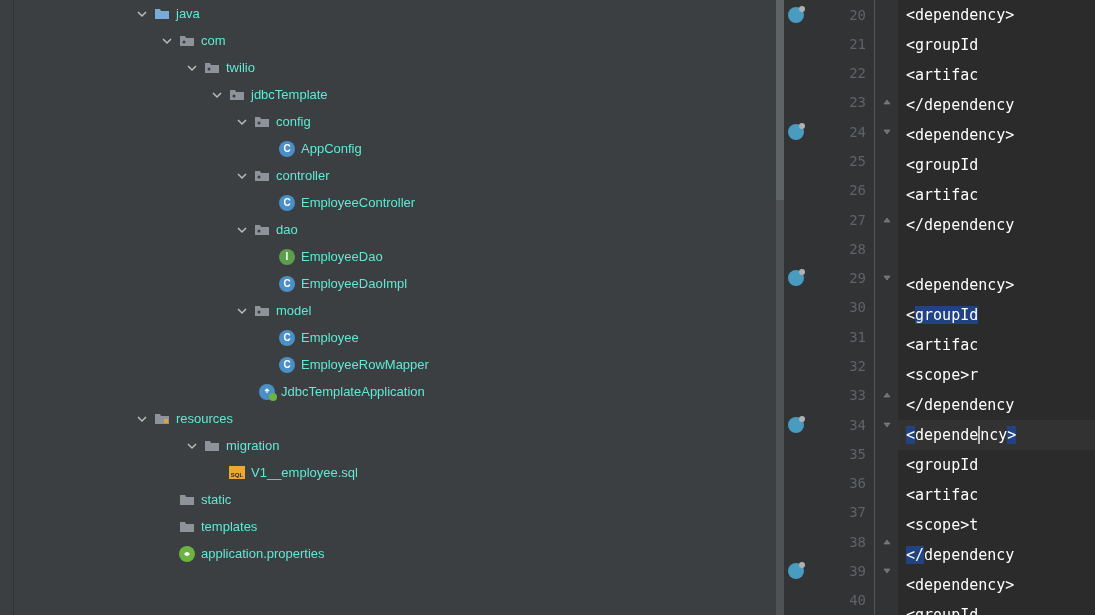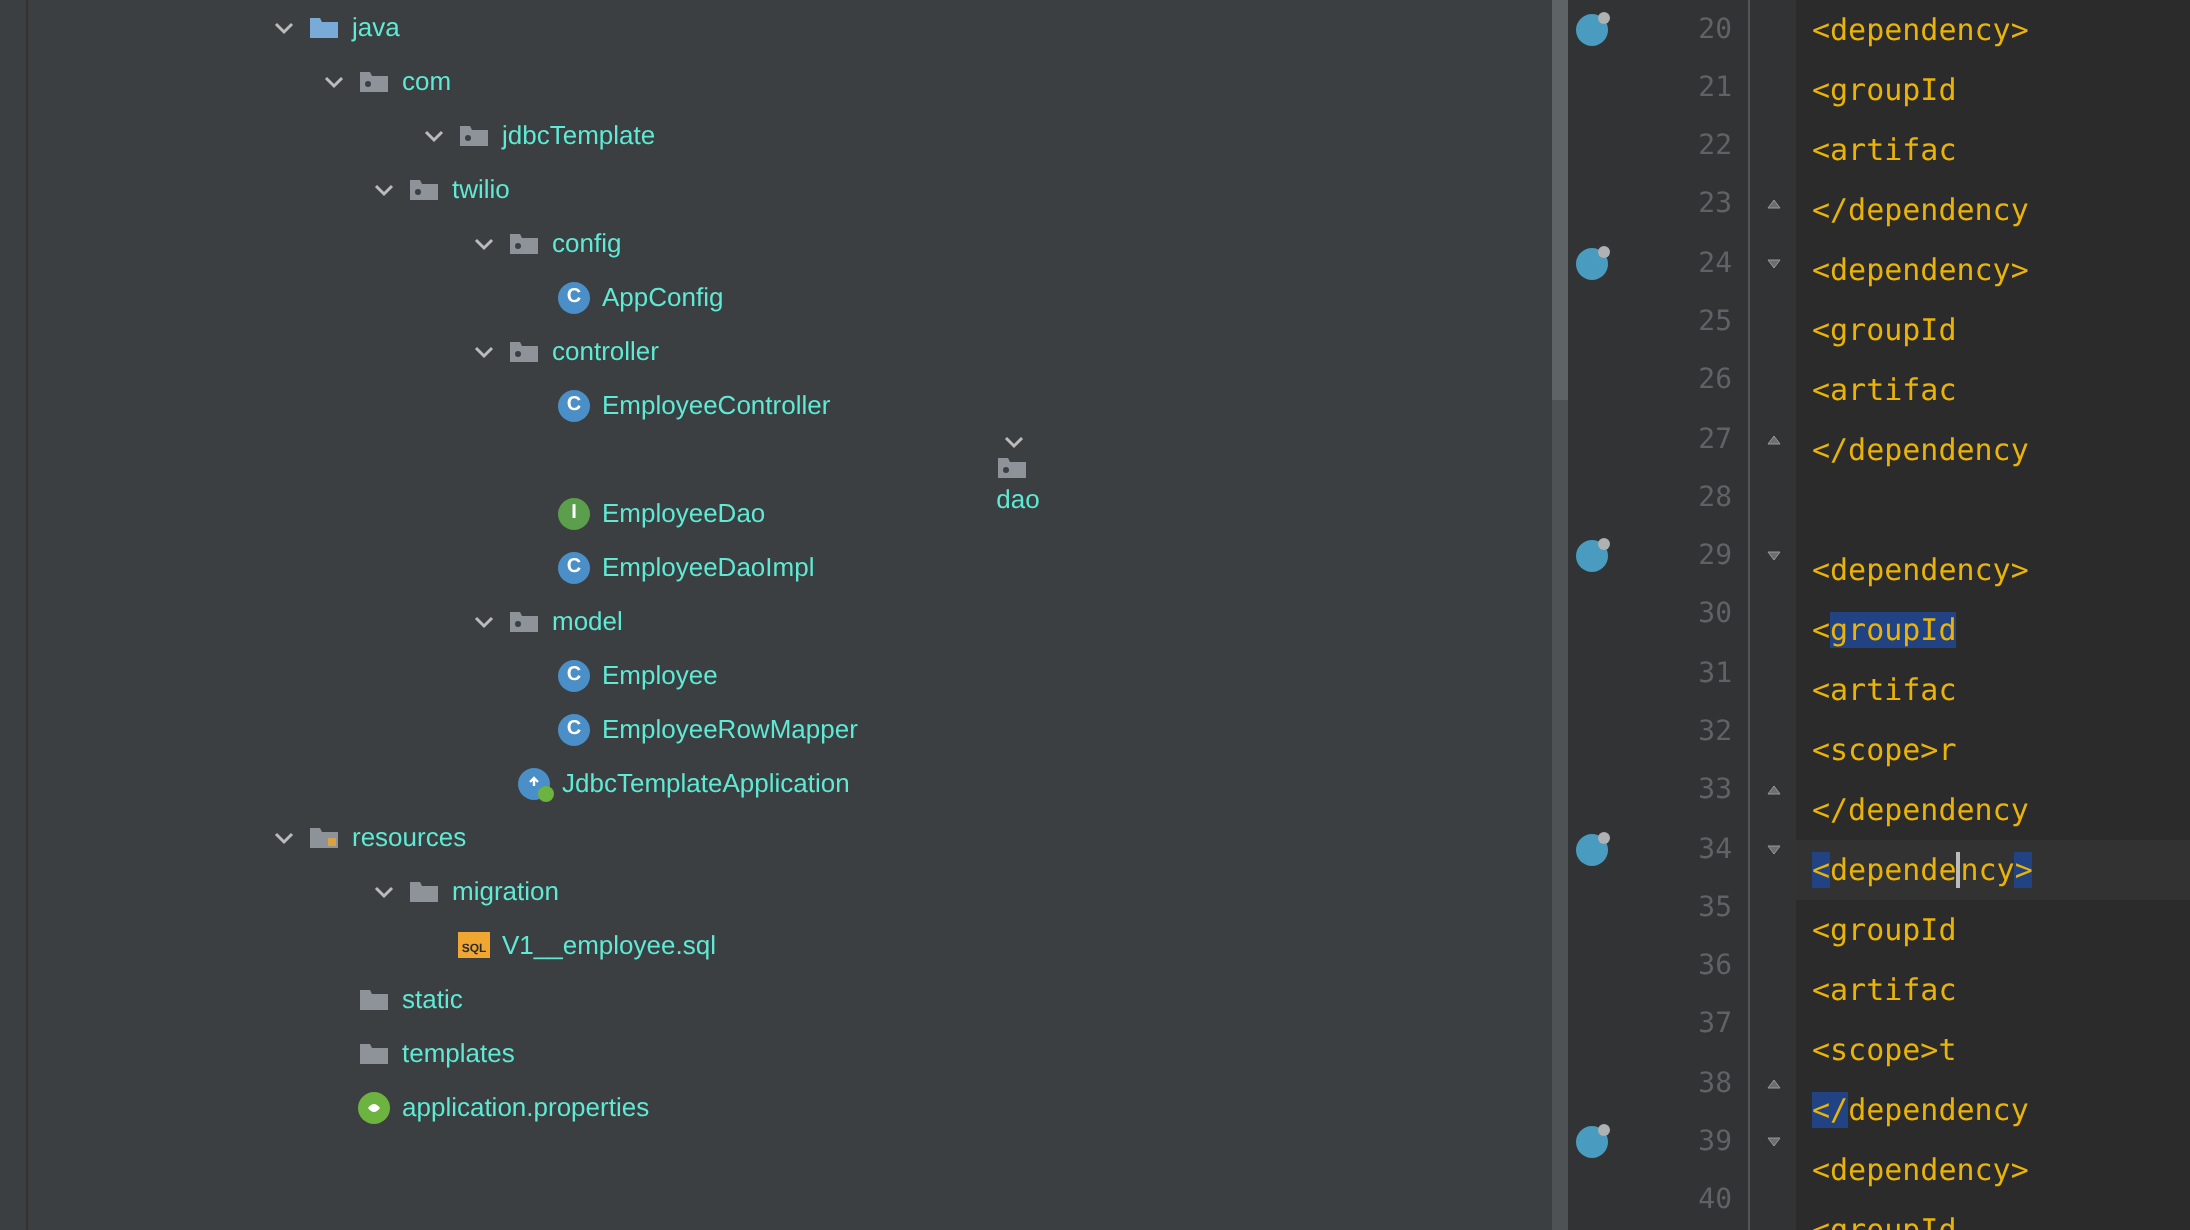--- a/index.html
+++ b/index.html
@@ -219,21 +219,21 @@
     .code-line {
       height: 30px;
       display: flex;
       align-items: center;
       white-space: pre;
       padding-left: 8px;
     }
     .code-line.current {
       background: #323232;
     }
-    .tag { color: #eab308; }
+    .tag { color: #ffffff; }
     .highlight-box {
       background: #214283;
     }
     .scroll-indicator {
       position: absolute;
       right: 0;
       top: 0;
       width: 8px;
       height: 100%;
       background: #4e5254;
@@ -287,48 +287,48 @@
         </span>
       <span class="icon package-icon">
           <svg viewBox="0 0 16 16">
             <path d="M1 3 L6 3 L7 5 L15 5 L15 13 L1 13 Z"></path>
             <circle cx="5" cy="9" r="1.5" fill="#3c3f41"></circle>
           </svg>
         </span>
       <span class="label">com</span>
     </div>
 
+    <div class="tree-item" style="padding-left: 170px;">
+      <span class="chevron">
+          <svg viewBox="0 0 10 10">
+            <path d="M1 3 L5 7 L9 3" stroke="#bbbbbb" stroke-width="1.5" fill="none"></path>
+          </svg>
+        </span>
+      <span class="icon package-icon">
+          <svg viewBox="0 0 16 16">
+            <path d="M1 3 L6 3 L7 5 L15 5 L15 13 L1 13 Z"></path>
+            <circle cx="5" cy="9" r="1.5" fill="#3c3f41"></circle>
+          </svg>
+        </span>
+      <span class="label">twilio</span>
+    </div>
+
     <div class="tree-item" style="padding-left: 195px;">
       <span class="chevron">
           <svg viewBox="0 0 10 10">
             <path d="M1 3 L5 7 L9 3" stroke="#bbbbbb" stroke-width="1.5" fill="none"></path>
           </svg>
         </span>
       <span class="icon package-icon">
           <svg viewBox="0 0 16 16">
             <path d="M1 3 L6 3 L7 5 L15 5 L15 13 L1 13 Z"></path>
             <circle cx="5" cy="9" r="1.5" fill="#3c3f41"></circle>
           </svg>
         </span>
       <span class="label">jdbcTemplate</span>
-    </div>
-
-    <div class="tree-item" style="padding-left: 170px;">
-      <span class="chevron">
-          <svg viewBox="0 0 10 10">
-            <path d="M1 3 L5 7 L9 3" stroke="#bbbbbb" stroke-width="1.5" fill="none"></path>
-          </svg>
-        </span>
-      <span class="icon package-icon">
-          <svg viewBox="0 0 16 16">
-            <path d="M1 3 L6 3 L7 5 L15 5 L15 13 L1 13 Z"></path>
-            <circle cx="5" cy="9" r="1.5" fill="#3c3f41"></circle>
-          </svg>
-        </span>
-      <span class="label">twilio</span>
     </div>
 
     <div class="tree-item" style="padding-left: 220px;">
       <span class="chevron">
           <svg viewBox="0 0 10 10">
             <path d="M1 3 L5 7 L9 3" stroke="#bbbbbb" stroke-width="1.5" fill="none"></path>
           </svg>
         </span>
       <span class="icon package-icon">
           <svg viewBox="0 0 16 16">
@@ -357,21 +357,21 @@
           </svg>
         </span>
       <span class="label">controller</span>
     </div>
 
     <div class="tree-item" style="padding-left: 265px;">
       <span class="class-icon">C</span>
       <span class="label">EmployeeController</span>
     </div>
 
-    <div class="tree-item" style="padding-left: 220px; flex-direction: column;">
+    <div class="tree-item" style="padding-left: 220px;">
       <span class="chevron">
           <svg viewBox="0 0 10 10">
             <path d="M1 3 L5 7 L9 3" stroke="#bbbbbb" stroke-width="1.5" fill="none"></path>
           </svg>
         </span>
       <span class="icon package-icon">
           <svg viewBox="0 0 16 16">
             <path d="M1 3 L6 3 L7 5 L15 5 L15 13 L1 13 Z"></path>
             <circle cx="5" cy="9" r="1.5" fill="#3c3f41"></circle>
           </svg>

